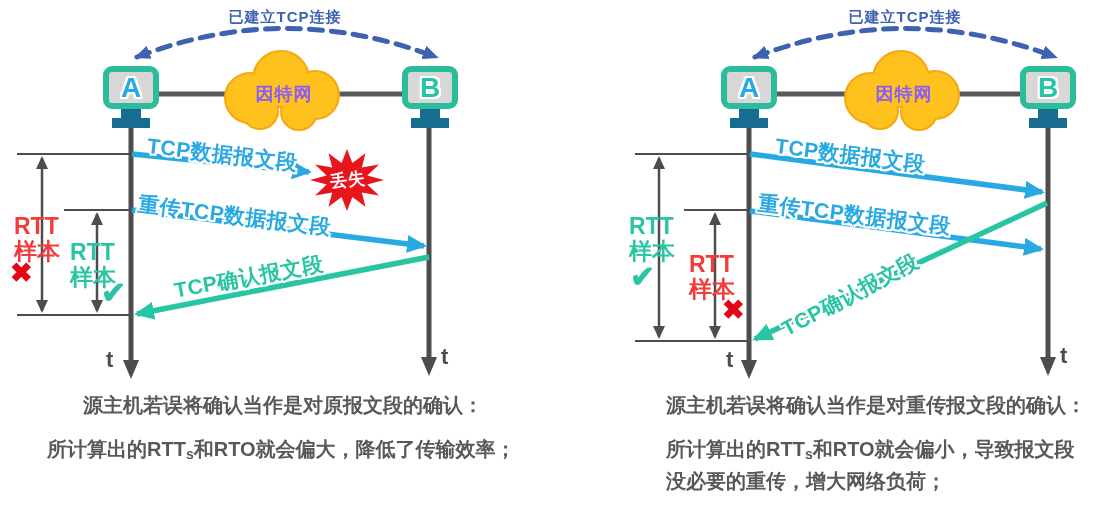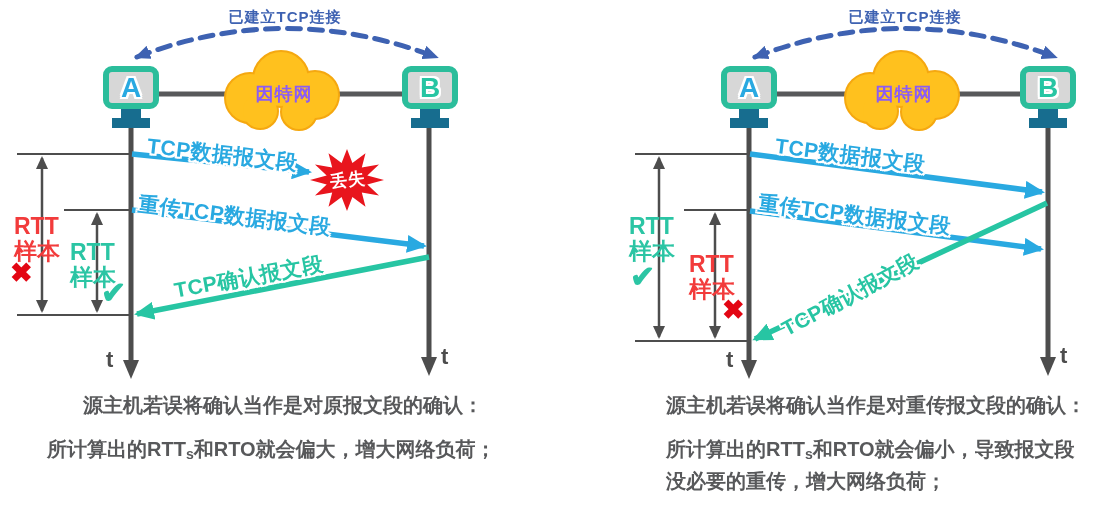--- a/index.html
+++ b/index.html
@@ -155,21 +155,21 @@
       <span class="rtt-line">RTT</span>
       <span class="rtt-line">样本</span>
     </div>
     <div class="mark mark-check" style="left:101px;top:278px;">✔</div>
 
     <div class="t-label" style="left:106px;top:347px;">t</div>
     <div class="t-label" style="left:441px;top:344px;">t</div>
 
     <div class="caption" style="left:47px;top:392px;margin-left:36px;">源主机若误将确认当作是对原报文段的确认：</div>
     <div class="caption" style="left:47px;top:436px;">
-      <span>所计算出的RTT</span><span class="sub">s</span><span>和RTO就会偏大，增大网络负荷；</span>
+      <span>所计算出的RTT</span><span class="sub">s</span><span>和RTO就会偏大，降低了传输效率；</span>
     </div>
   </div>
 
   <div class="panel panel-right">
     <svg class="diagram-svg" width="551" height="392" viewBox="0 0 551 392">
       <defs>
         <marker id="Rdash" viewBox="0 0 16 14" markerUnits="userSpaceOnUse" markerWidth="16" markerHeight="14" refX="13" refY="7" orient="auto-start-reverse">
           <path d="M0,0 L16,7 L0,14 Z" fill="#3E62B2"></path>
         </marker>
         <marker id="Rdim" viewBox="0 0 13 12" markerUnits="userSpaceOnUse" markerWidth="13" markerHeight="12" refX="11" refY="6" orient="auto-start-reverse">

